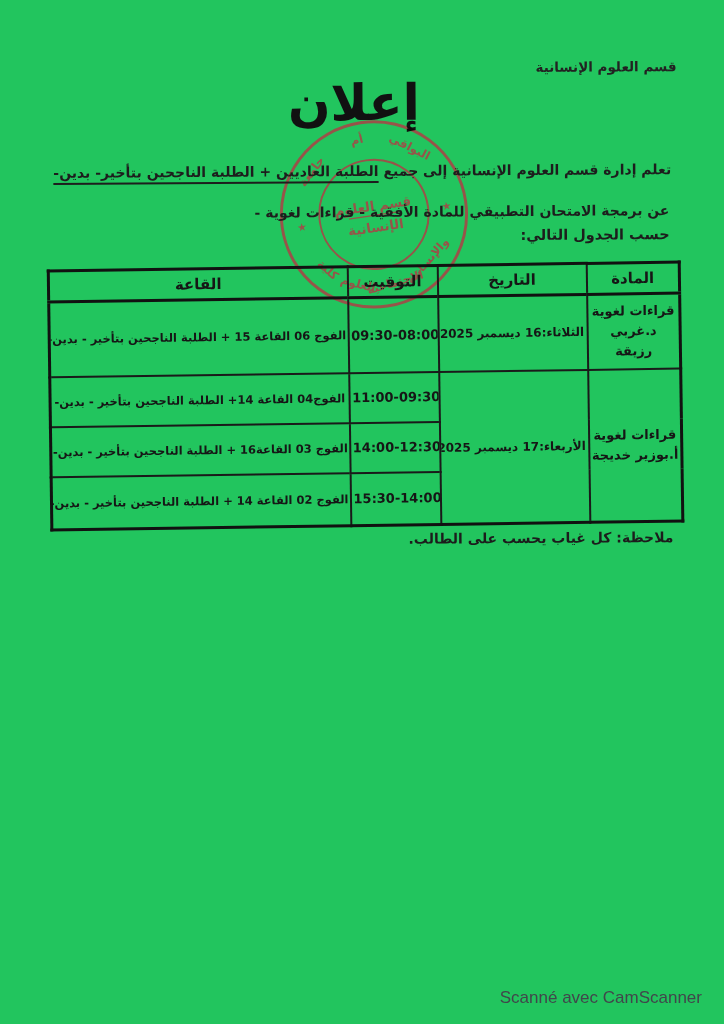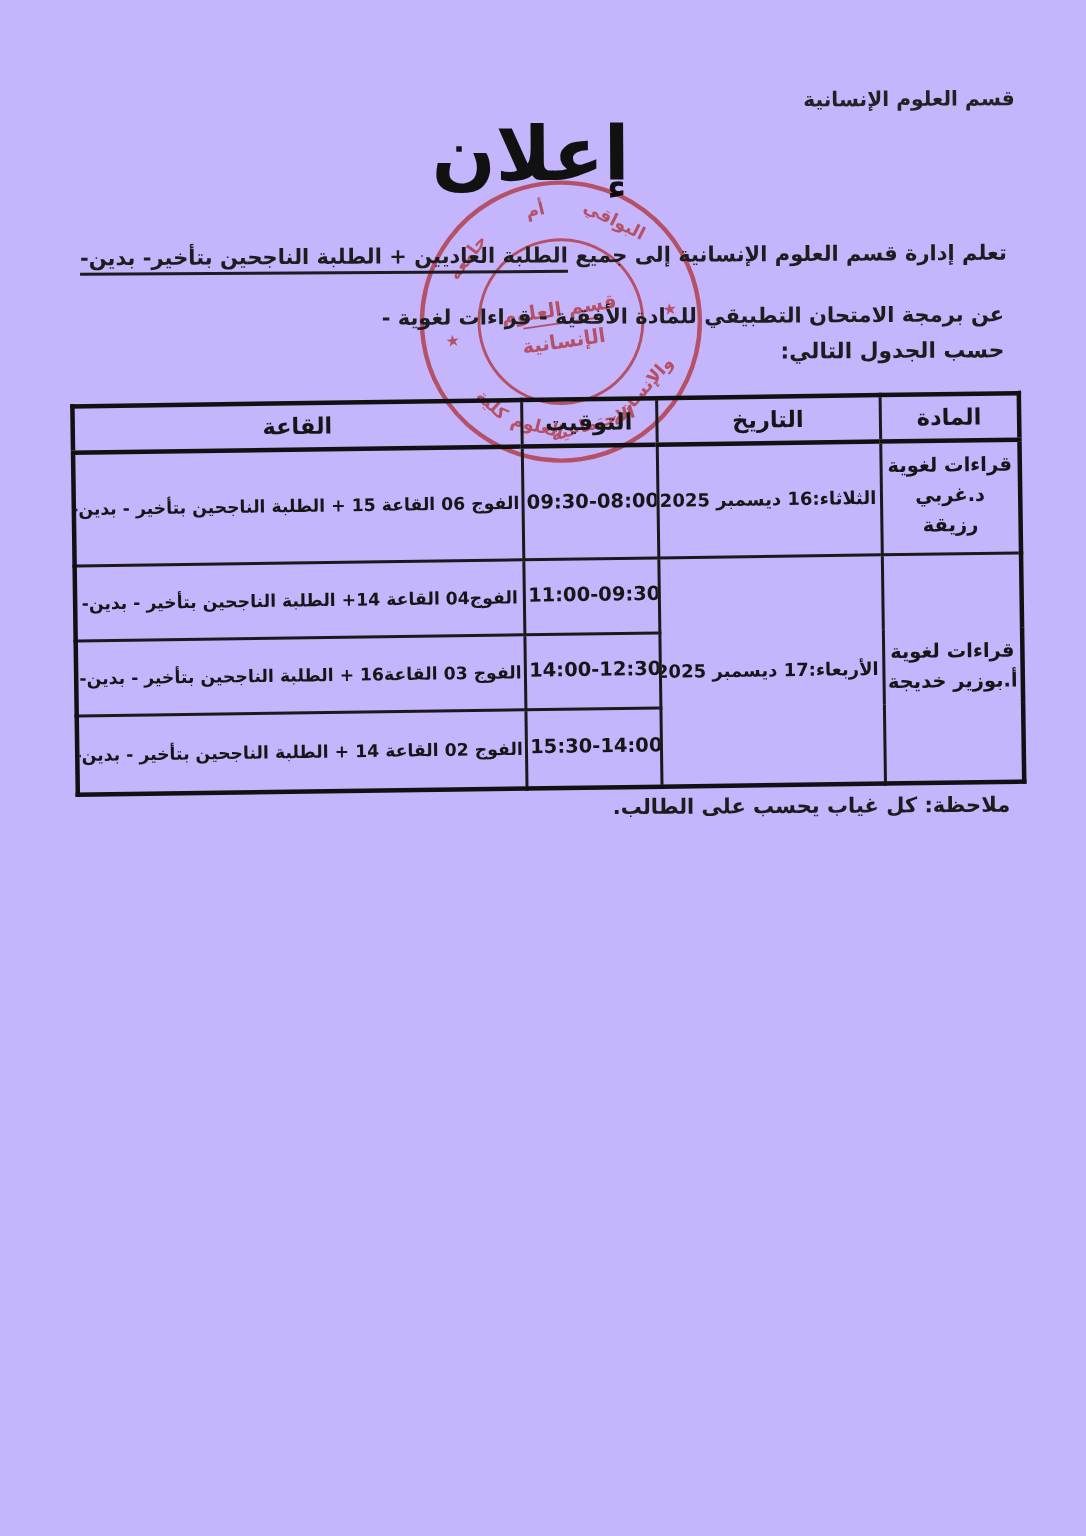--- a/index.html
+++ b/index.html
@@ -3,21 +3,21 @@
 <meta charset="utf-8">
 <style>
   html,body{margin:0;padding:0;}
   body{
     width:724px;height:1024px;overflow:hidden;
     background:#ffffff;
     font-family:"DejaVu Sans",sans-serif;
     color:#1b1b1b;
     position:relative;
   }
-  .page{position:absolute;inset:0;background:#c4b5fd;}
+  .page{position:absolute;inset:0;background:#22c55e;}
   .scan{position:absolute;inset:0;transform:rotate(-0.35deg);transform-origin:50% 30%;}
 
   .dept{
     position:absolute;top:60px;right:46px;
     font-size:13.5px;font-weight:bold;direction:rtl;
     color:#222;
   }
   .title{
     position:absolute;top:74px;left:0;right:14px;
     text-align:center;direction:rtl;
@@ -174,13 +174,14 @@
           <td class="time">15:30-14:00</td>
           <td class="room">الفوج 02 القاعة 14 + الطلبة الناجحين بتأخير - بدين-</td>
         </tr>
       </tbody>
     </table>
 
     <div class="note">ملاحظة: كل غياب يحسب على الطالب.</div>
 
   </div>
 
+  <div class="footer">Scanné avec CamScanner</div>
 </div>
 
 </body></html>

